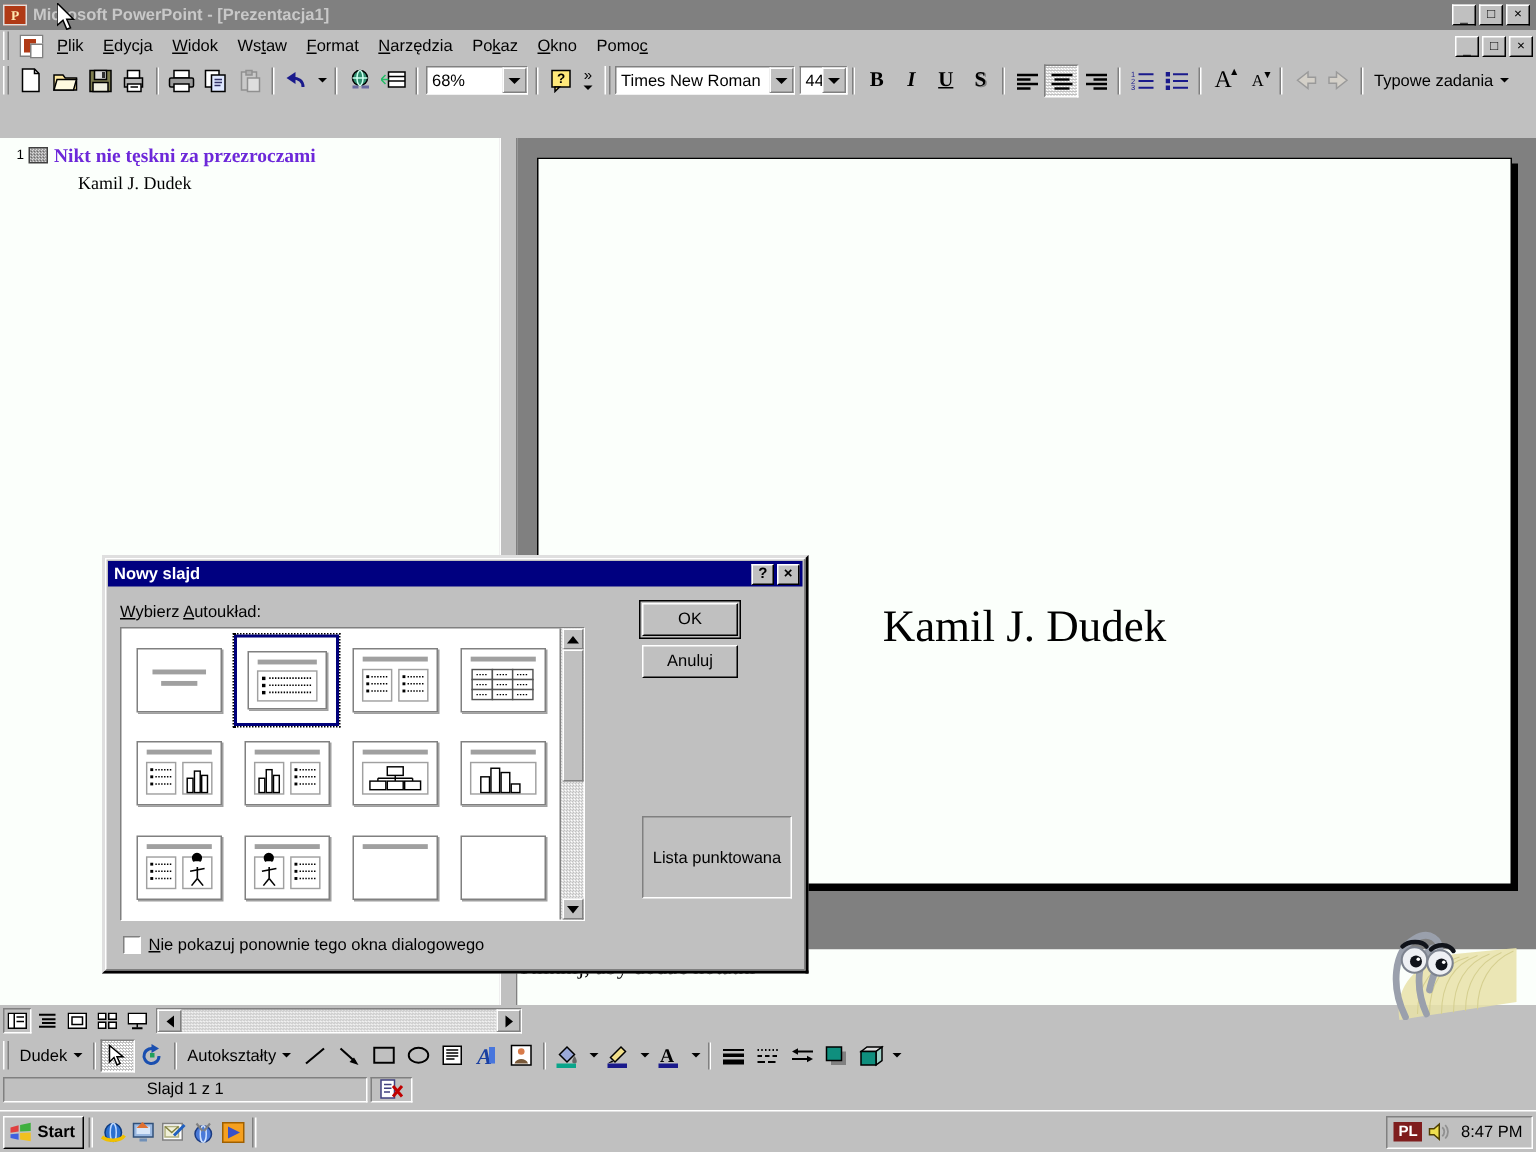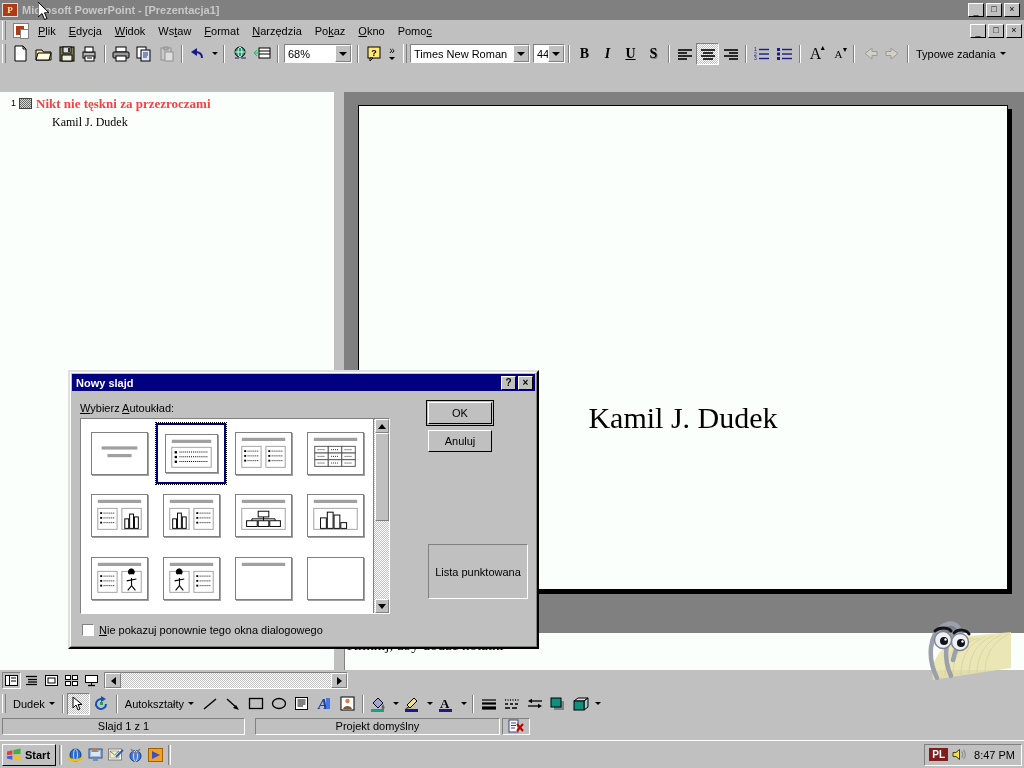--- a/index.html
+++ b/index.html
@@ -116,21 +116,21 @@
   }
   .ol-row { display: flex; align-items: flex-start; padding: 4px 0 0 6px; }
   .ol-num { font-size: 9px; color: #000; width: 10px; text-align: right; padding-top: 2px; }
   .ol-slideicon {
     width: 13px; height: 11px; margin: 2px 4px 0 3px; flex: none;
     background: repeating-conic-gradient(#6b6b6b 0% 25%, #d8d8d8 0% 50%) 0 0/2px 2px;
     border: 1px solid #404040;
   }
   .ol-title {
     font-family: "Liberation Serif", serif; font-weight: bold; font-size: 13px;
-    color: #ef4444; position: relative; white-space: nowrap;
+    color: #6d28d9; position: relative; white-space: nowrap;
   }
   .ol-sub {
     font-family: "Liberation Serif", serif; font-size: 12px; color: #000;
     padding-left: 52px; margin-top: 3px; white-space: nowrap;
   }
   
   .pane-split {
     position: absolute; left: 333px; top: 0; width: 12px; height: 578px;
     background: #c0c0c0; border-left: 1px solid #ffffff; border-right: 1px solid #808080;
   }
@@ -790,21 +790,20 @@
           <rect x="1" y="4" width="10" height="9" fill="#0f8f7e" stroke="#000"></rect>
         </svg>
     </div>
     <div class="arrowbtn">
         <div class="dn-tri"></div>
       </div>
   </div>
 
   <div class="statusbar">
     <div class="spanel" style="width:243px">Slajd 1 z 1</div>
-    <div class="spanel" style="width:245px; margin-left:8px">Projekt domyślny</div>
     <div class="spanel" style="width:28px">
       <svg width="16" height="14" viewBox="0 0 16 14">
         <rect x="1" y="1" width="9" height="12" fill="#fff" stroke="#404080"></rect>
         <g stroke="#404080">
             <line x1="3" y1="4" x2="8" y2="4"></line>
             <line x1="3" y1="6.5" x2="8" y2="6.5"></line>
             <line x1="3" y1="9" x2="7" y2="9"></line>
           </g>
         <path d="M9 5 L15 12 M15 5 L9 12" stroke="#c00000" stroke-width="2"></path>
       </svg>

